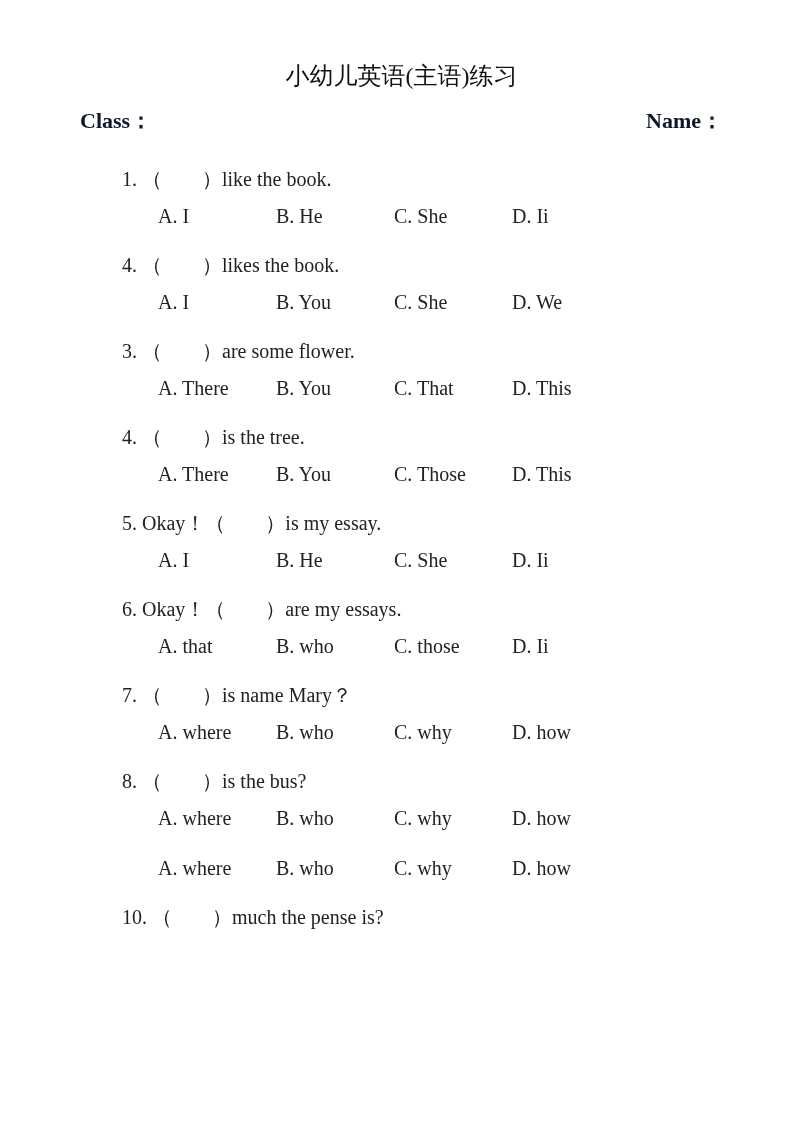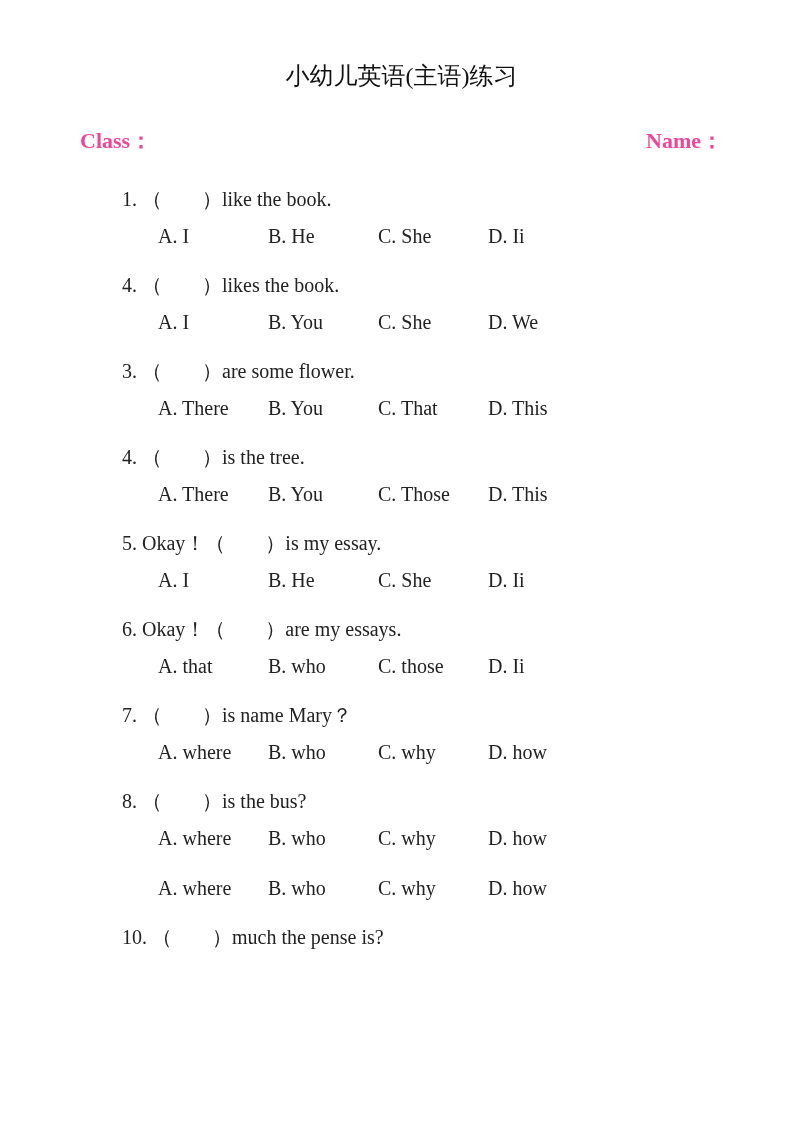--- a/index.html
+++ b/index.html
@@ -15,52 +15,52 @@
       color: #222;
       width: 793px;
       min-height: 1122px;
       padding: 60px 70px 60px 80px;
     }
 
     .page-title {
       text-align: center;
       font-size: 24px;
       font-weight: normal;
-      margin-bottom: 34px;
+      margin-bottom: 14px;
       color: #111;
       font-family: "SimSun", "STSong", serif;
     }
 
     .class-name-row {
       display: flex;
       justify-content: space-between;
       margin-bottom: 28px;
     }
 
     .class-label, .name-label {
-      color: #ec4899;
+      color: #0f172a;
       font-size: 22px;
       font-weight: bold;
       font-family: "SimSun", "STSong", serif;
     }
 
     .question-block {
       margin-bottom: 18px;
       margin-left: 42px;
     }
 
     .question-text {
       font-size: 20px;
       margin-bottom: 6px;
       line-height: 1.5;
     }
 
     .options-row {
       display: flex;
-      gap: 0px;
+      gap: 8px;
       padding-left: 36px;
       font-size: 20px;
       line-height: 1.6;
     }
 
     .option {
       min-width: 110px;
     }
   </style>
 </head>

